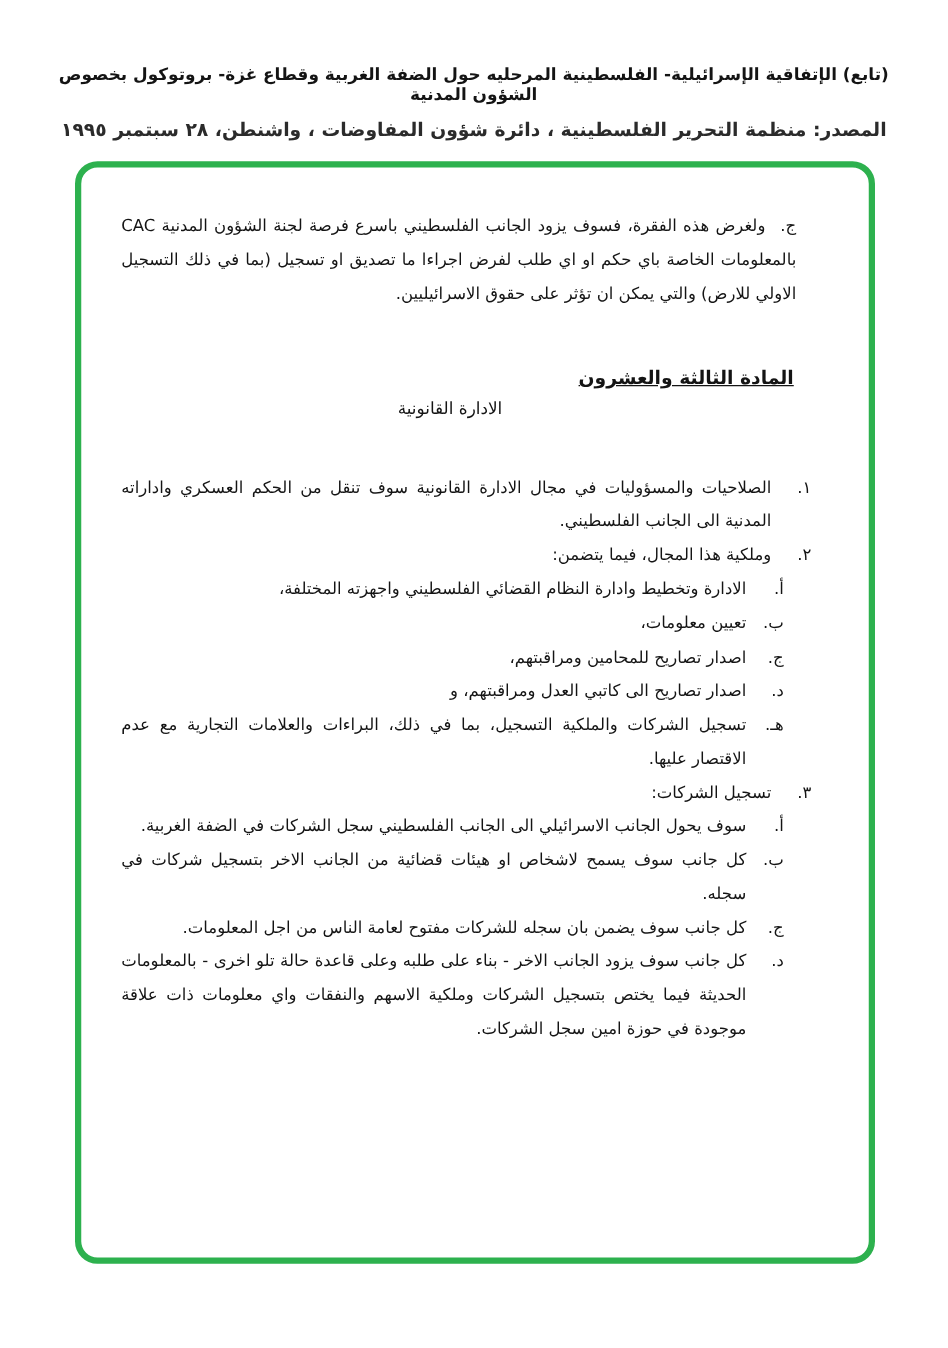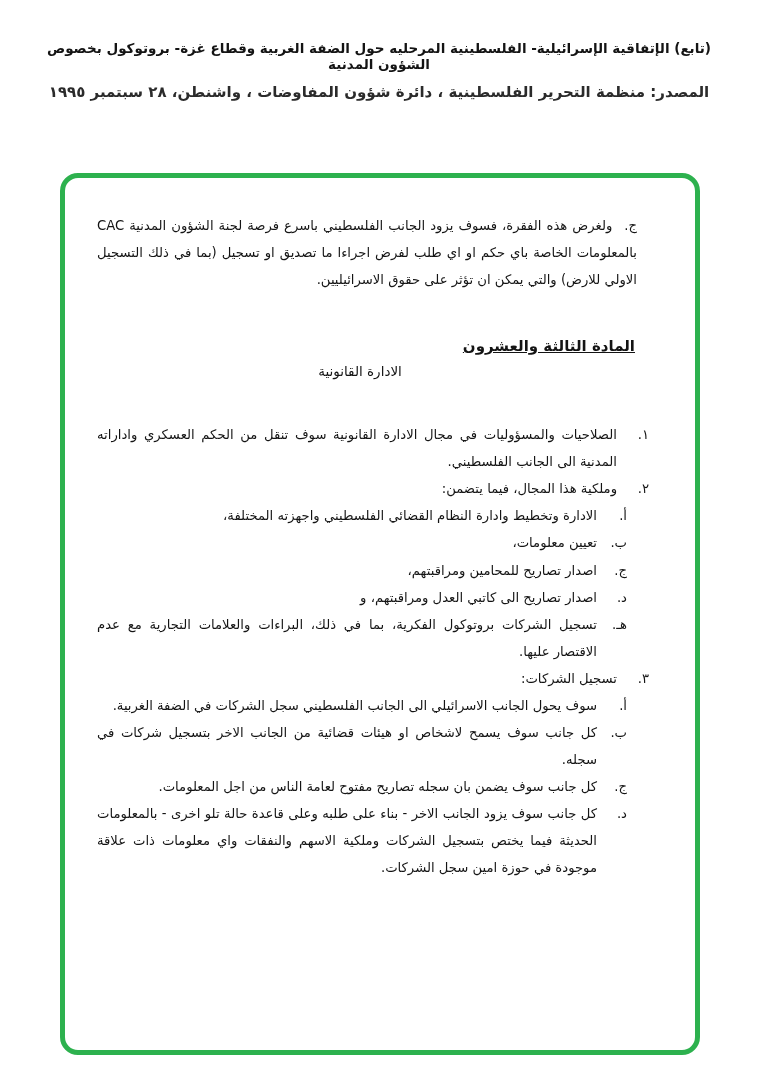--- a/index.html
+++ b/index.html
@@ -12,21 +12,21 @@
     .page {
       position: relative;
       width: 758px;
       height: 1078px;
       overflow: hidden;
       direction: rtl;
       background: #ffffff;
     }
     
     .doc-header {
-      padding-top: 40px;
+      padding-top: 52px;
       text-align: center;
     }
     .doc-header .title {
       font-size: 13.5px;
       font-weight: bold;
       letter-spacing: 0.1px;
       padding: 0 30px;
     }
     .doc-header .source {
       margin-top: 11px;
@@ -99,21 +99,21 @@
 </head>
 <body>
 
 <div class="page">
 
   <header class="doc-header">
     <div class="title">(تابع) الإتفاقية الإسرائيلية- الفلسطينية المرحليه حول الضفة الغربية وقطاع غزة- بروتوكول بخصوص الشؤون المدنية</div>
     <div class="source">المصدر: منظمة التحرير الفلسطينية ، دائرة شؤون المفاوضات ، واشنطن، ٢٨ سبتمبر ١٩٩٥</div>
   </header>
 
-  <main class="green-box" style="border-color: rgb(45, 177, 78); margin-top: 44px;">
+  <main class="green-box" style="border-color: rgb(45, 177, 78);">
 
     <p class="intro"><span class="marker">ج.</span><span>ولغرض هذه الفقرة، فسوف يزود الجانب الفلسطيني باسرع فرصة لجنة الشؤون المدنية CAC بالمعلومات الخاصة باي حكم او اي طلب لفرض اجراءا ما تصديق او تسجيل (بما في ذلك التسجيل الاولي للارض) والتي يمكن ان تؤثر على حقوق الاسرائيليين.</span></p>
 
     <h2 class="article-title">المادة الثالثة والعشرون</h2>
     <h3 class="article-subtitle">الادارة القانونية</h3>
 
     <section class="list">
 
       <div class="item">
         <span class="marker">١.</span>
@@ -136,39 +136,39 @@
       <div class="item sub">
         <span class="marker">ج.</span>
         <p class="text">اصدار تصاريح للمحامين ومراقبتهم،</p>
       </div>
       <div class="item sub">
         <span class="marker">د.</span>
         <p class="text">اصدار تصاريح الى كاتبي العدل ومراقبتهم، و</p>
       </div>
       <div class="item sub">
         <span class="marker">هـ.</span>
-        <p class="text">تسجيل الشركات بروتوكول الفكرية، بما في ذلك، البراءات والعلامات التجارية مع عدم الاقتصار عليها.</p>
+        <p class="text">تسجيل الشركات والملكية التسجيل، بما في ذلك، البراءات والعلامات التجارية مع عدم الاقتصار عليها.</p>
       </div>
 
       <div class="item">
         <span class="marker">٣.</span>
         <p class="text">تسجيل الشركات:</p>
       </div>
 
       <div class="item sub">
         <span class="marker">أ.</span>
         <p class="text">سوف يحول الجانب الاسرائيلي الى الجانب الفلسطيني سجل الشركات في الضفة الغربية.</p>
       </div>
       <div class="item sub">
         <span class="marker">ب.</span>
         <p class="text">كل جانب سوف يسمح لاشخاص او هيئات قضائية من الجانب الاخر بتسجيل شركات في سجله.</p>
       </div>
       <div class="item sub">
         <span class="marker">ج.</span>
-        <p class="text">كل جانب سوف يضمن بان سجله تصاريح مفتوح لعامة الناس من اجل المعلومات.</p>
+        <p class="text">كل جانب سوف يضمن بان سجله للشركات مفتوح لعامة الناس من اجل المعلومات.</p>
       </div>
       <div class="item sub">
         <span class="marker">د.</span>
         <p class="text">كل جانب سوف يزود الجانب الاخر - بناء على طلبه وعلى قاعدة حالة تلو اخرى - بالمعلومات الحديثة فيما يختص بتسجيل الشركات وملكية الاسهم والنفقات واي معلومات ذات علاقة موجودة في حوزة امين سجل الشركات.</p>
       </div>
 
     </section>
   </main>
 
 

